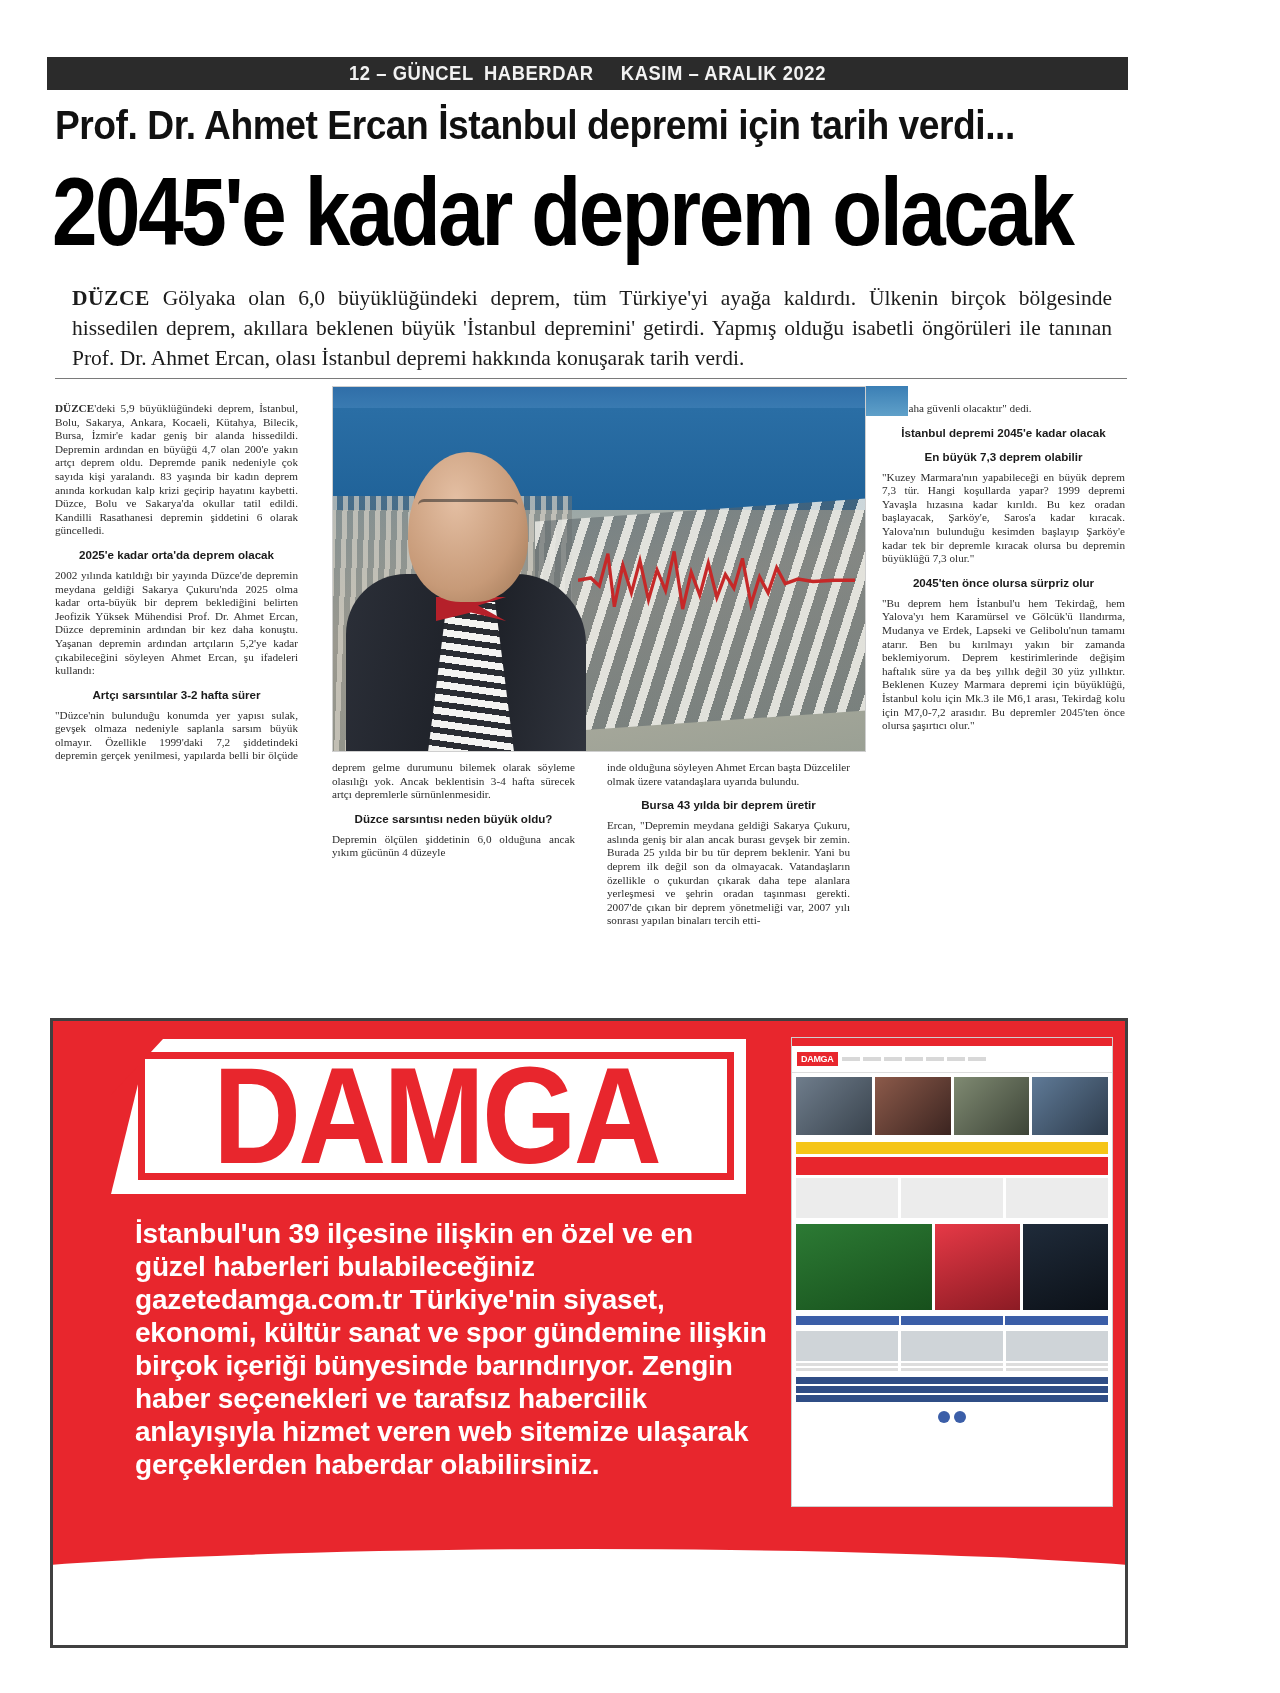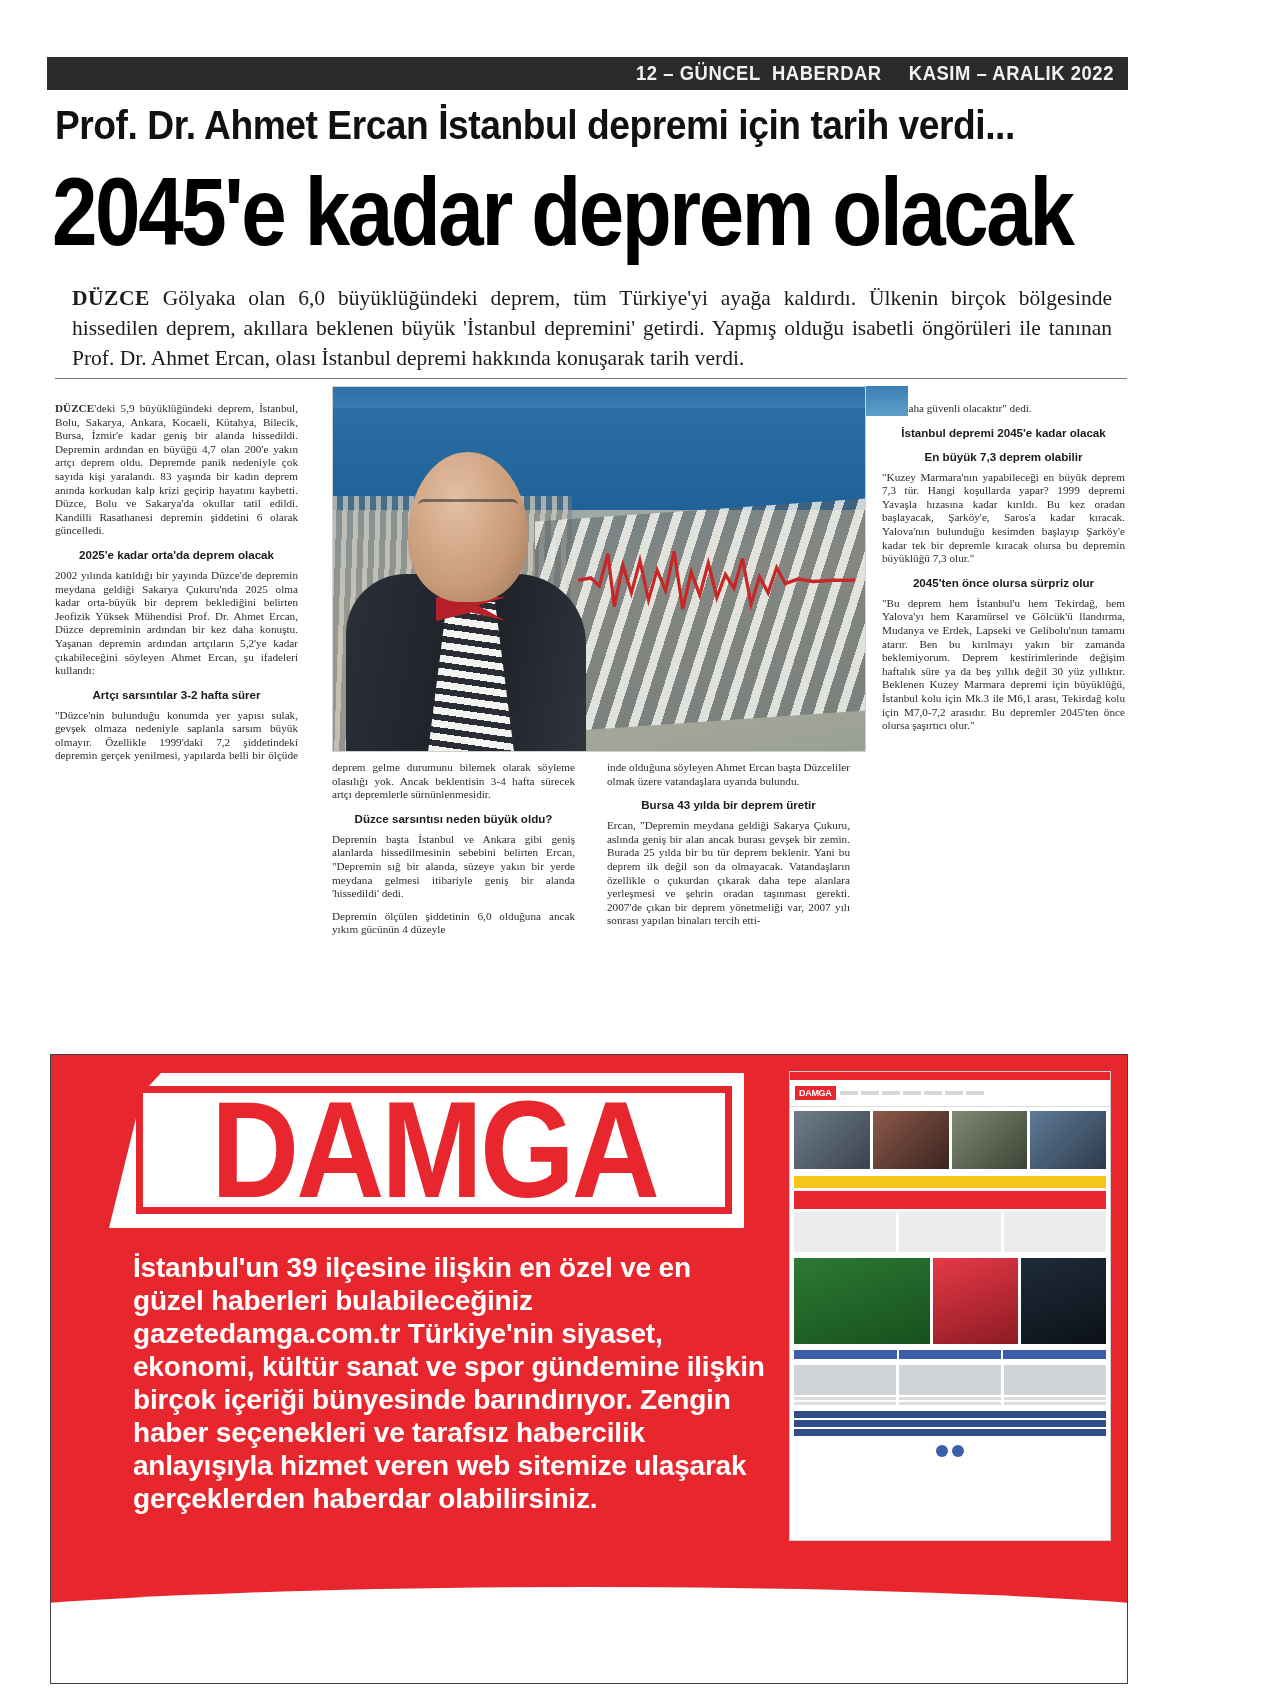--- a/index.html
+++ b/index.html
@@ -29,21 +29,21 @@
   
   .masthead {
     position: absolute;
     left: 47px;
     top: 57px;
     width: 1081px;
     height: 33px;
     background: #2b2b2b;
     display: flex;
     align-items: center;
-    justify-content: flex-end;
+    justify-content: center;
     padding: 16px 14px;
     box-sizing: border-box;
   }
   .masthead .mh-left,
   .masthead .mh-center,
   .masthead .mh-right {
     color: #f2f2f2;
     font-family: "Liberation Sans", sans-serif;
     font-weight: bold;
     font-size: 20px;
@@ -243,24 +243,23 @@
   }
 
   
   .ad {
     position: absolute;
     left: 50px;
     top: 1018px;
     width: 1078px;
     height: 630px;
     background: #ffffff;
-    border: 1px solid #404040;
+    border: 3px solid #404040;
     box-sizing: border-box;
     overflow: hidden;
-    margin-top: 36px;
   }
   .ad-red {
     position: absolute;
     left: 0; top: 0;
     width: 100%; height: 100%;
     background: #e8262d;
   }
   .ad-white-wave {
     position: absolute;
     left: 0; bottom: 0;
@@ -419,21 +418,20 @@
       <p><span class="dropname">DÜZCE</span><span>'deki 5,9 büyüklüğündeki deprem, İstanbul, Bolu, Sakarya, Ankara, Kocaeli, Kütahya, Bilecik, Bursa, İzmir'e kadar geniş bir alanda hissedildi. Depremin ardından en büyüğü 4,7 olan 200'e yakın artçı deprem oldu. Depremde panik nedeniyle çok sayıda kişi yaralandı. 83 yaşında bir kadın deprem anında korkudan kalp krizi geçirip hayatını kaybetti. Düzce, Bolu ve Sakarya'da okullar tatil edildi. Kandilli Rasathanesi depremin şiddetini 6 olarak güncelledi.</span></p>
       <div class="subhead">2025'e kadar orta'da deprem olacak</div>
       <p>2002 yılında katıldığı bir yayında Düzce'de depremin meydana geldiği Sakarya Çukuru'nda 2025 olma kadar orta-büyük bir deprem beklediğini belirten Jeofizik Yüksek Mühendisi Prof. Dr. Ahmet Ercan, Düzce depreminin ardından bir kez daha konuştu. Yaşanan depremin ardından artçıların 5,2'ye kadar çıkabileceğini söyleyen Ahmet Ercan, şu ifadeleri kullandı:</p>
       <div class="subhead">Artçı sarsıntılar 3-2 hafta sürer</div>
       <p>"Düzce'nin bulunduğu konumda yer yapısı sulak, gevşek olmaza nedeniyle saplanla sarsım büyük olmayır. Özellikle 1999'daki 7,2 şiddetindeki depremin gerçek yenilmesi, yapılarda belli bir ölçüde hasar oldu. Ötesi yer yer yıklmalarda bekimebilir. Cami minarelerinde çatlamalar, baca düşmeleri, yapılarda X biçimli çatlaklar, yapılarda son yatma, oturma, dönme gibi olaylarda da görülebilir. Bunun arkasından daha büyük bir</p>
     </div>
 
     <div class="col col-2">
       <p>deprem gelme durumunu bilemek olarak söyleme olasılığı yok. Ancak beklentisin 3-4 hafta sürecek artçı depremlerle sürnünlenmesidir.</p>
       <div class="subhead">Düzce sarsıntısı neden büyük oldu?</div>
-      <p>Depremin başta İstanbul ve Ankara gibi geniş alanlarda hissedilmesinin sebebini belirten Ercan, "Depremin sığ bir alanda, süzeye yakın bir yerde meydana gelmesi itibariyle geniş bir alanda 'hissedildi' dedi.</p>
       <p>Depremin ölçülen şiddetinin 6,0 olduğuna ancak yıkım gücünün 4 düzeyle</p>
     </div>
 
     <div class="col col-3">
       <p>inde olduğuna söyleyen Ahmet Ercan başta Düzceliler olmak üzere vatandaşlara uyarıda bulundu.</p>
       <div class="subhead">Bursa 43 yılda bir deprem üretir</div>
       <p>Ercan, "Depremin meydana geldiği Sakarya Çukuru, aslında geniş bir alan ancak burası gevşek bir zemin. Burada 25 yılda bir bu tür deprem beklenir. Yani bu deprem ilk değil son da olmayacak. Vatandaşların özellikle o çukurdan çıkarak daha tepe alanlara yerleşmesi ve şehrin oradan taşınması gerekti. 2007'de çıkan bir deprem yönetmeliği var, 2007 yılı sonrası yapılan binaları tercih etti-</p>
     </div>
 
     <div class="col col-4">

